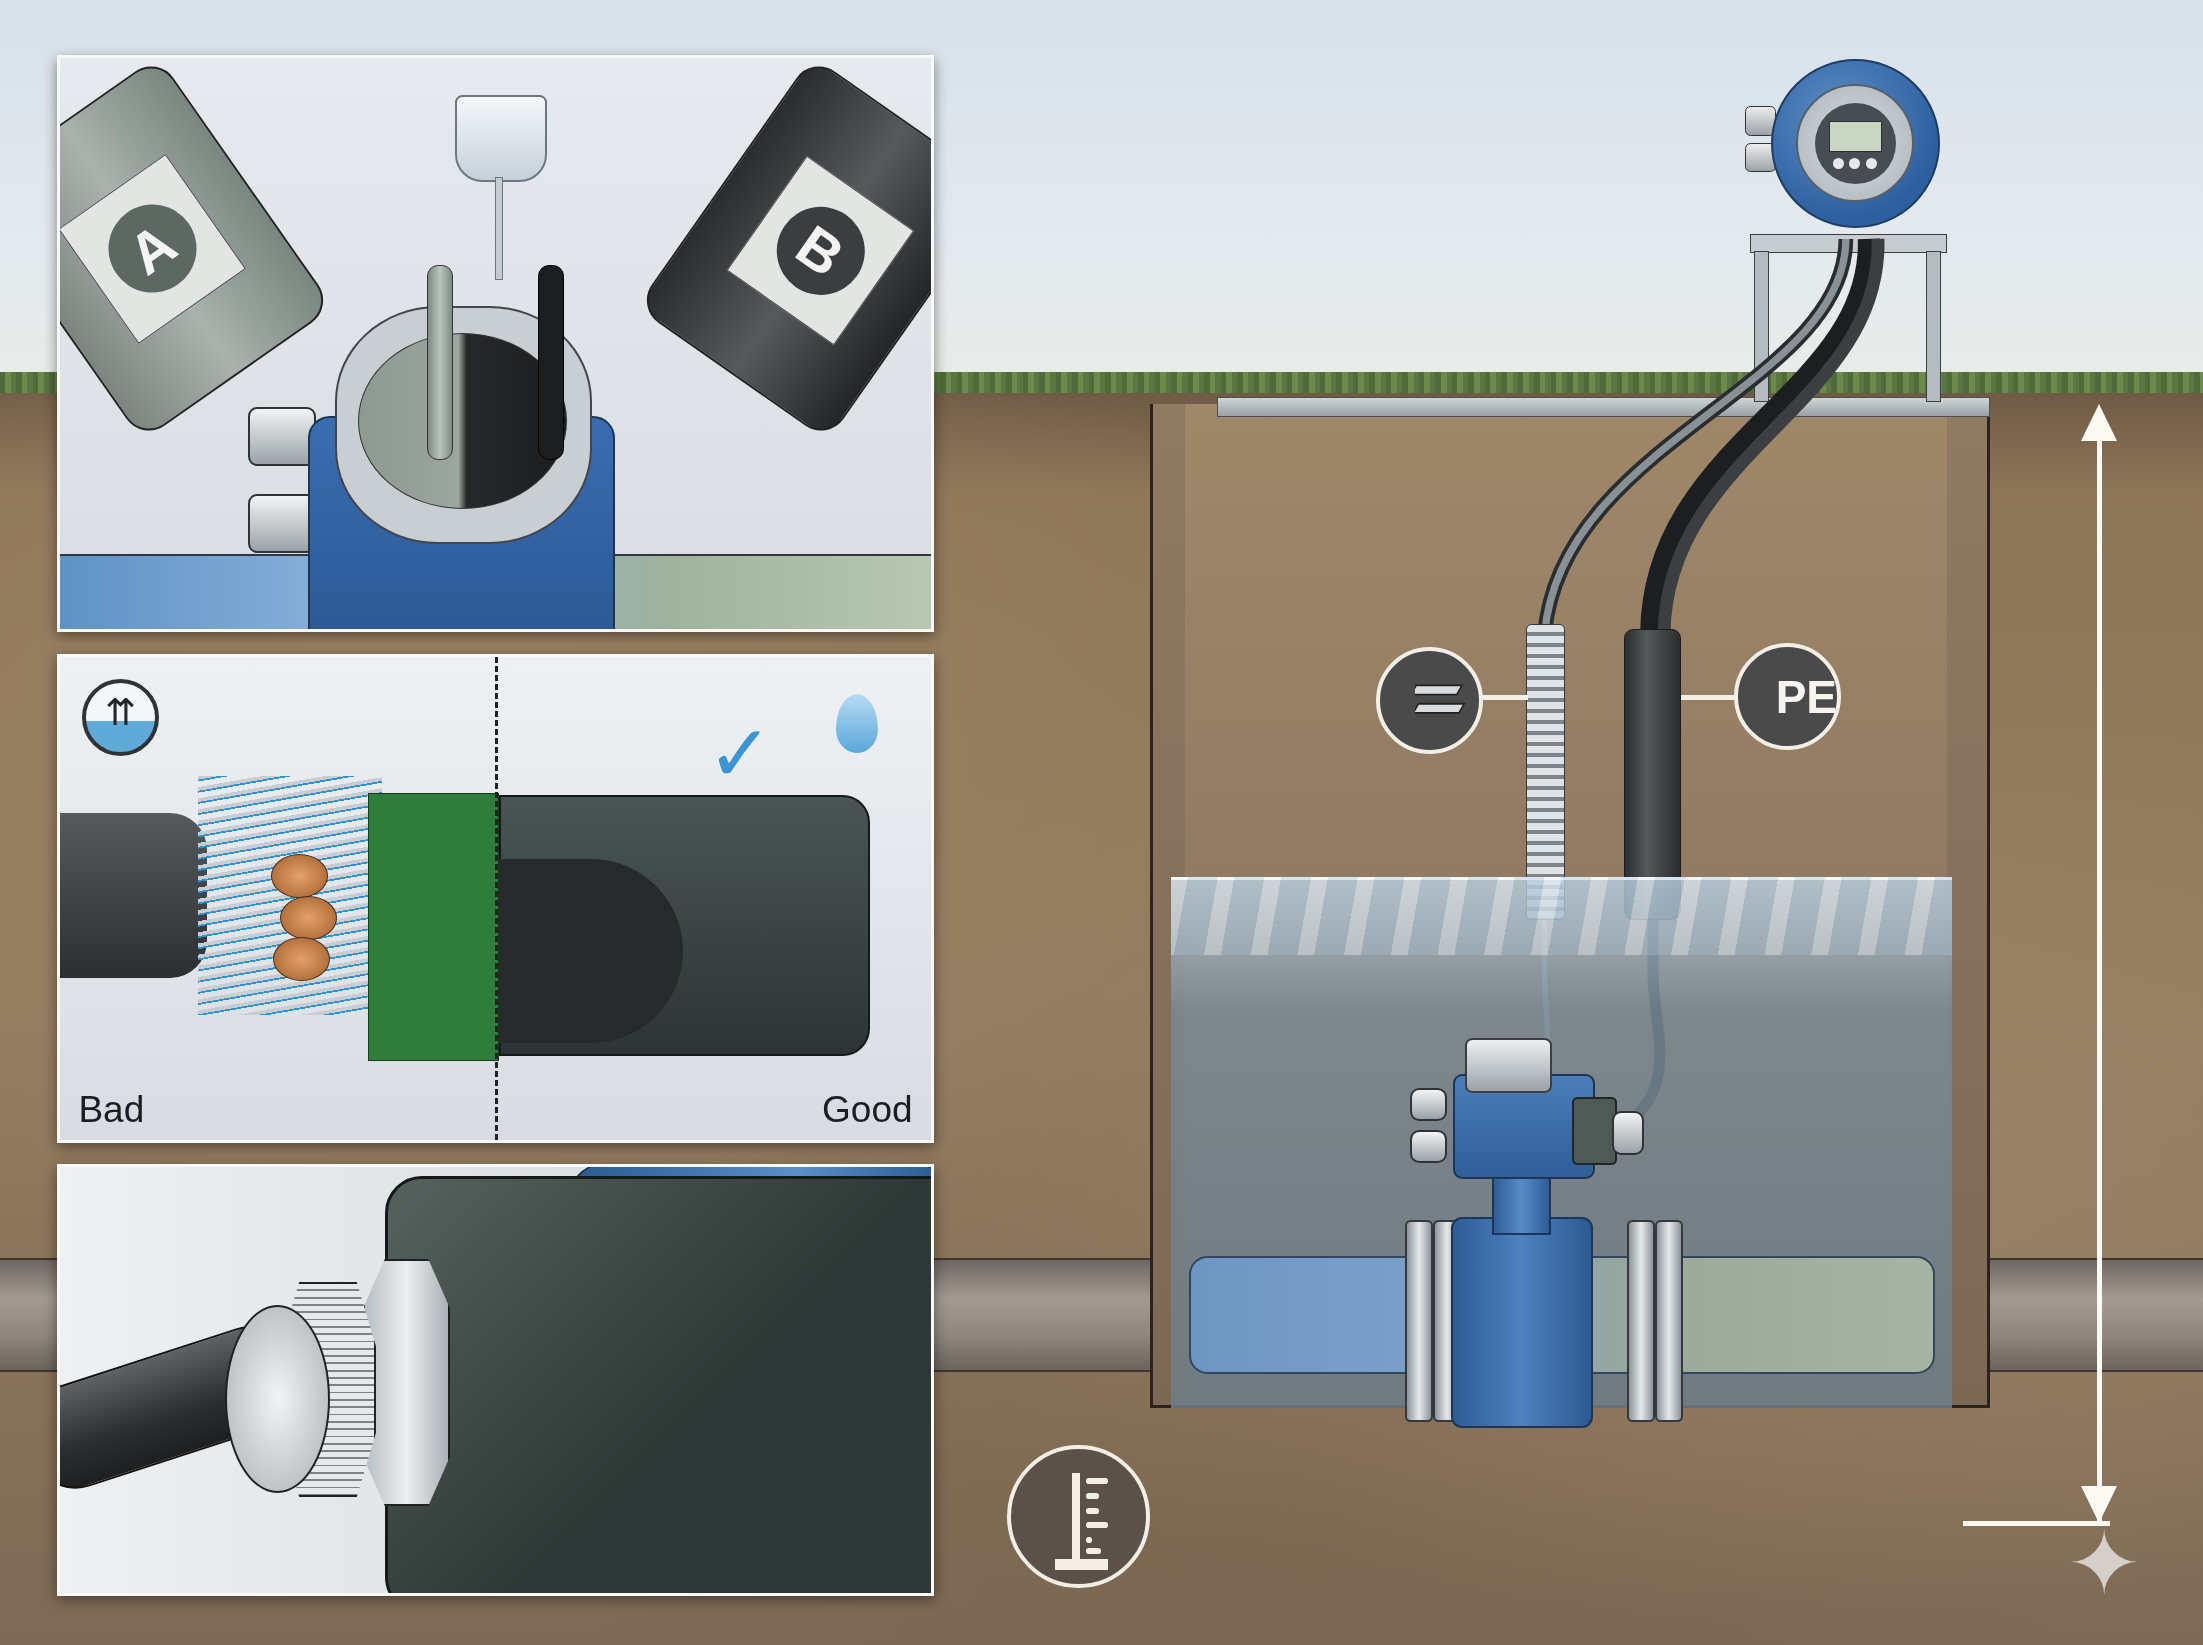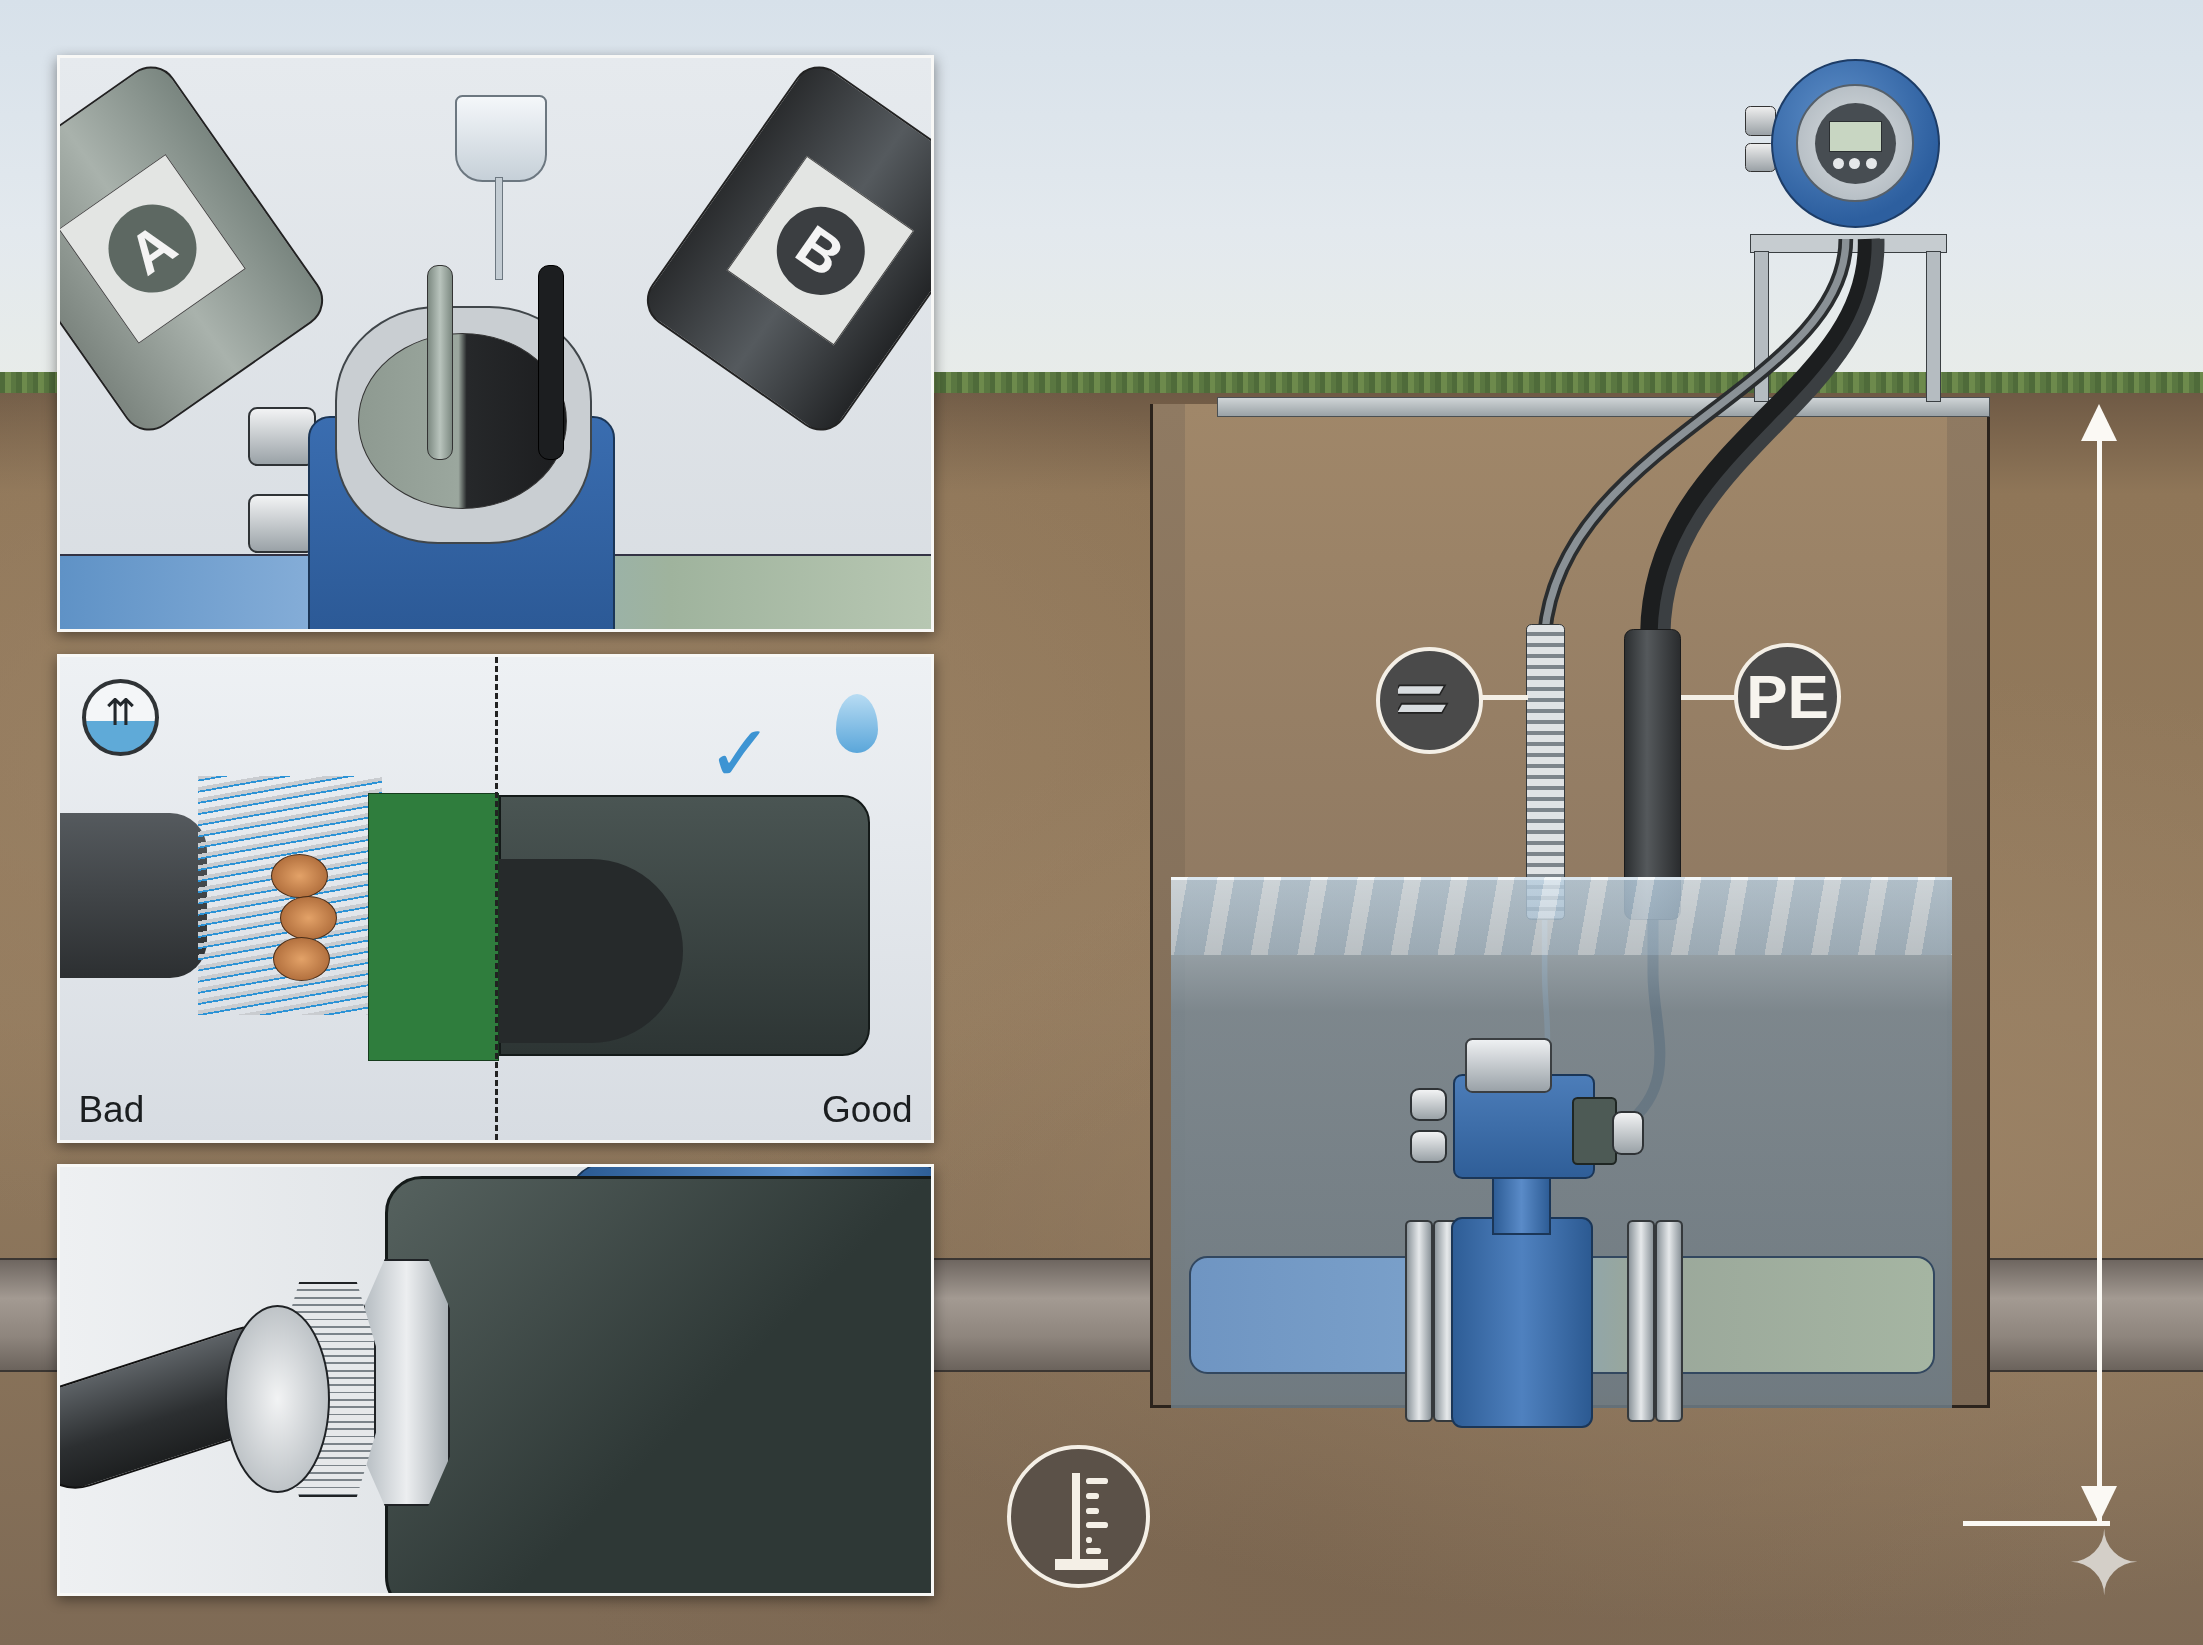--- a/index.html
+++ b/index.html
@@ -24,21 +24,21 @@
   .transmitter{position:absolute;left:1771px;top:59px;width:165px;height:165px;border-radius:50%;background:radial-gradient(circle at 40% 35%,#5e8fc9,#2d5f9f 70%);border:2.8px solid #1d3c66;}
   .transmitter .bezel{position:absolute;left:23px;top:23px;width:114px;height:114px;border-radius:50%;background:radial-gradient(#d9dee2,#aab3ba);border:2.8px solid #56606a;}
   .transmitter .face{position:absolute;left:16.5px;top:16.5px;width:81px;height:81px;border-radius:50%;background:#474d52;}
   .transmitter .lcd{position:absolute;left:14.7px;top:18.4px;width:51px;height:29px;background:#c8d6c2;border:1.8px solid #2a2e31;}
   .transmitter .btns{position:absolute;left:18.4px;top:55px;display:flex;gap:5.5px;}
   .transmitter .btns span{width:11px;height:11px;border-radius:50%;background:#e5e8ea;display:block;}
   .glands-t{position:absolute;left:1745px;top:106px;}
   .glands-t span{display:block;width:29px;height:27.5px;background:linear-gradient(#eee,#9aa1a6);border:1.8px solid #333;border-radius:5.5px;margin-bottom:7.3px;}
   .armour{position:absolute;left:1526px;top:624px;width:37px;height:294px;background:repeating-linear-gradient(#e0e3e5 0 7.3px,#7d858b 7.3px 11px);border:1.8px solid #33383b;border-radius:5.5px;}
   .pe-tube{position:absolute;left:1624px;top:629px;width:55px;height:289px;background:linear-gradient(90deg,#2c2f31,#55595c 40%,#2a2c2e);border:1.8px solid #1a1b1c;border-radius:9.2px;}
-  .callout{position:absolute;width:99px;height:99px;border-radius:50%;background:#4a4a4a;border:4.6px solid #f4efe6;display:flex;align-items:center;justify-content:center;color:#f7f4ee;font-size:62px;font-weight:bold;}
+  .callout{position:absolute;width:99px;height:99px;border-radius:50%;background:#4a4a4a;border:4.6px solid #f4efe6;display:flex;align-items:center;justify-content:flex-end;color:#f7f4ee;font-size:46px;font-weight:bold;}
   .leader{position:absolute;height:4.6px;background:#f4efe6;}
   .pipe-pit{position:absolute;left:1189px;top:1256px;width:742px;height:114px;border-radius:18.4px;background:linear-gradient(90deg,#6f95c2 0,#7da3cc 40%,#9aa79a 60%,#a5b5a2 100%);border:2.8px solid #32475f;}
   .meter-body{position:absolute;left:1451px;top:1217px;width:138px;height:207px;background:linear-gradient(90deg,#2e5d96,#4f81bf 50%,#2c5a92);border:2.8px solid #1b3657;border-radius:11px;}
   .meter-neck{position:absolute;left:1492px;top:1139px;width:55px;height:92px;background:linear-gradient(90deg,#2e5d96,#5a8bc8,#2e5d96);border:2.8px solid #1b3657;}
   .meter-head{position:absolute;left:1453px;top:1074px;width:138px;height:101px;background:linear-gradient(#4c7db9,#2f5e98);border:2.8px solid #1b3657;border-radius:9.2px;}
   .meter-cap{position:absolute;left:1465px;top:1038px;width:83px;height:51px;background:linear-gradient(#eef0f2,#9aa2a8);border:2.8px solid #3b3f42;border-radius:7.3px;}
   .meter-box{position:absolute;left:1572px;top:1097px;width:41px;height:64px;background:#4d5a55;border:2.8px solid #1f2623;border-radius:5.5px;}
   .flange{position:absolute;top:1220px;width:24px;height:198px;background:linear-gradient(90deg,#8c959b,#e6e9eb 50%,#8c959b);border:2.8px solid #35393c;border-radius:5.5px;}
   .depth-line{position:absolute;left:2097px;top:413px;width:4.6px;height:1111px;background:#fbf9f4;}
   .depth-tick{position:absolute;height:4.6px;background:#fbf9f4;}

